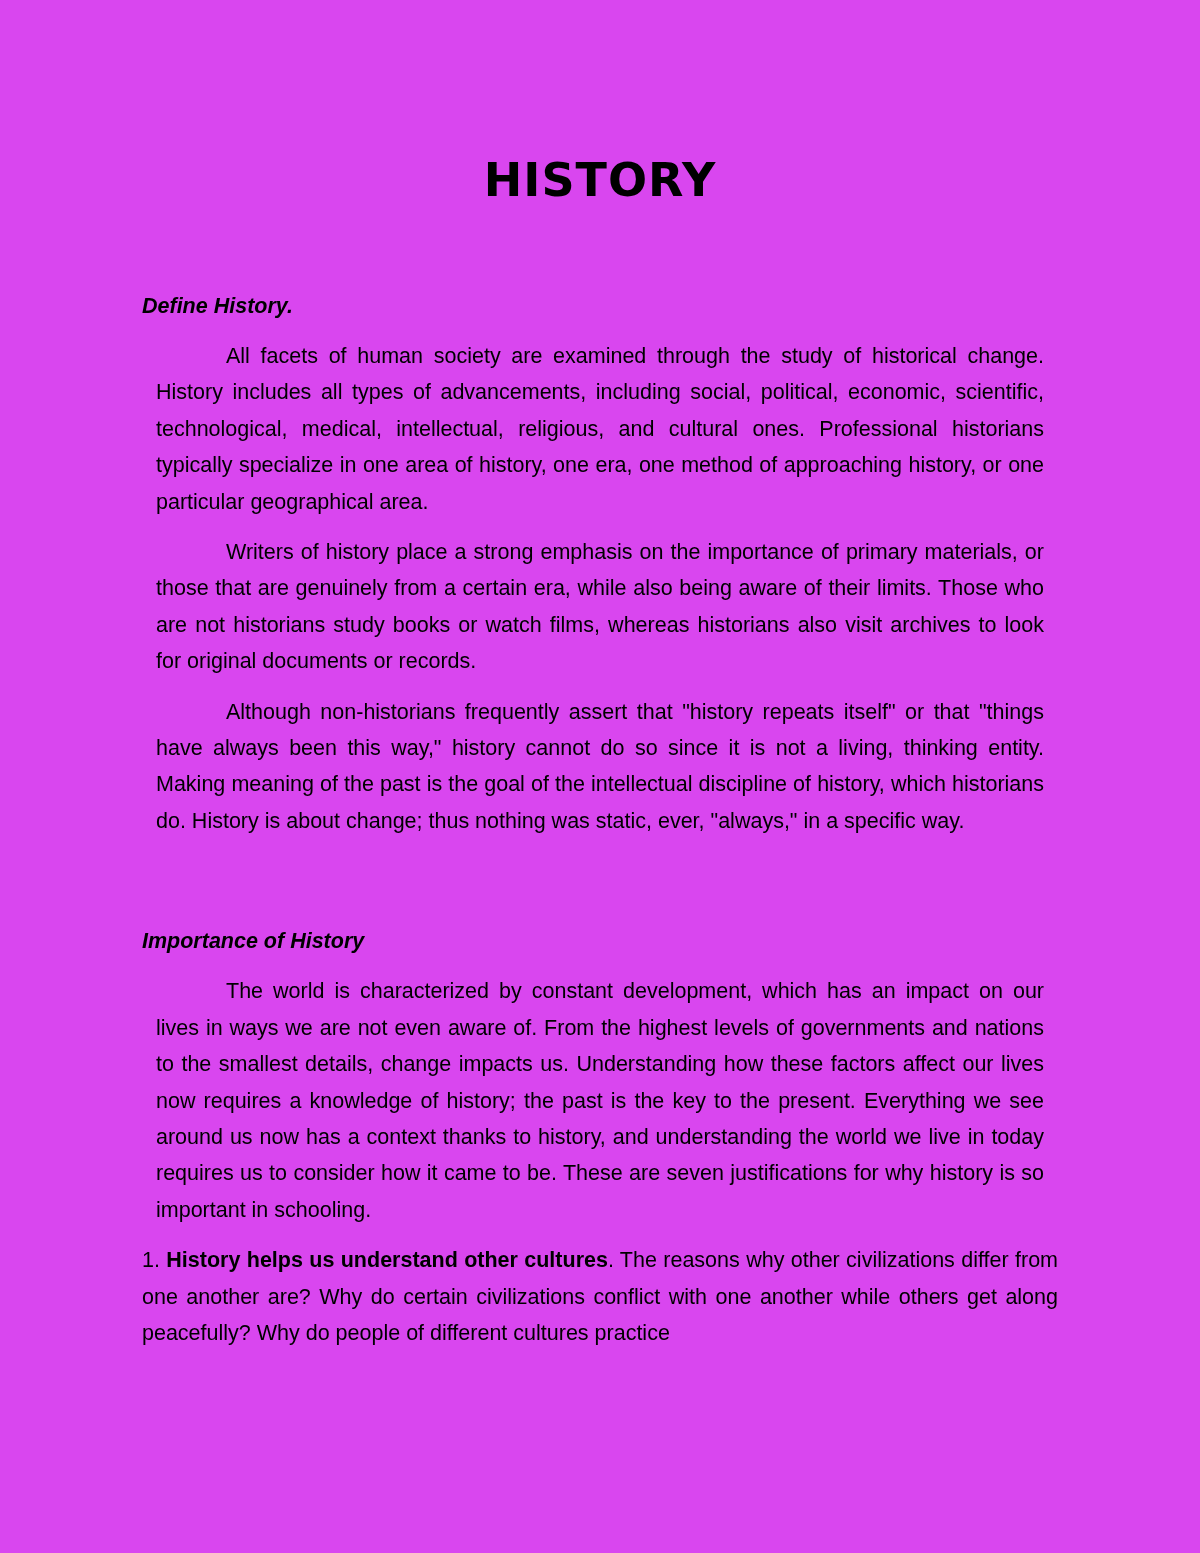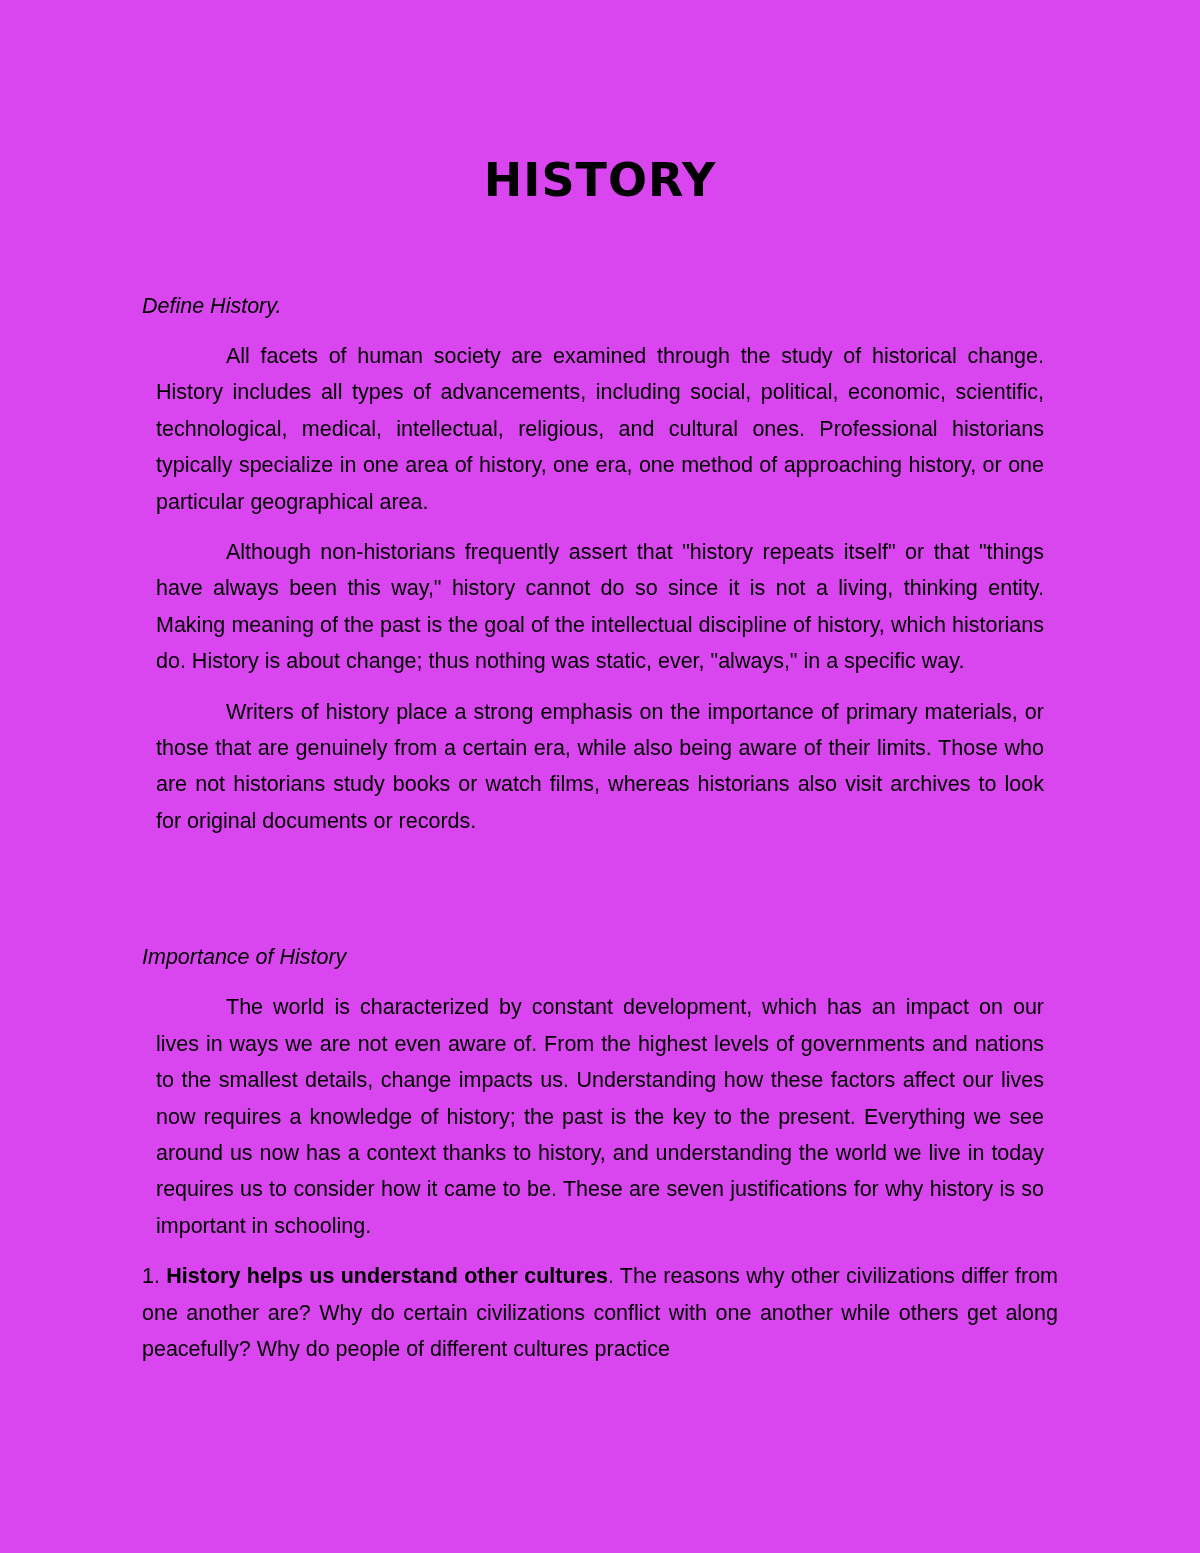--- a/index.html
+++ b/index.html
@@ -38,58 +38,58 @@
       position: absolute;
       left: 142px;
       top: 288px;
       width: 916px;
       font-family: "Liberation Sans", sans-serif;
       font-size: 21.5px;
       line-height: 36.4px;
     }
     .heading {
       font-style: italic;
-      font-weight: normal;
+      font-weight: bold;
       margin: 0 0 12px 0;
       line-height: 36px;
     }
     .para {
       margin: 14px;
       text-align: justify;
       text-indent: 70px;
     }
     .para + .para {
       margin-top: 13px;
     }
     .gap {
       height: 70px;
     }
     .heading-2 {
-      margin-top: 16px;
+      margin-top: 0;
     }
     .list-para {
       margin: 13px 0 15px 0;
       text-align: justify;
       text-indent: 0;
     }
     .list-para b {
       font-weight: bold;
     }
   </style>
 </head>
 <body>
 
 <div class="page">
   <div class="title">HISTORY</div>
 
   <div class="content">
     <div class="heading">Define History.</div>
     <p class="para">All facets of human society are examined through the study of historical change. History includes all types of advancements, including social, political, economic, scientific, technological, medical, intellectual, religious, and cultural ones. Professional historians typically specialize in one area of history, one era, one method of approaching history, or one particular geographical area.</p>
+    <p class="para">Writers of history place a strong emphasis on the importance of primary materials, or those that are genuinely from a certain era, while also being aware of their limits. Those who are not historians study books or watch films, whereas historians also visit archives to look for original documents or records.</p>
     <p class="para">Although non-historians frequently assert that "history repeats itself" or that "things have always been this way," history cannot do so since it is not a living, thinking entity. Making meaning of the past is the goal of the intellectual discipline of history, which historians do. History is about change; thus nothing was static, ever, "always," in a specific way.</p>
-    <p class="para">Writers of history place a strong emphasis on the importance of primary materials, or those that are genuinely from a certain era, while also being aware of their limits. Those who are not historians study books or watch films, whereas historians also visit archives to look for original documents or records.</p>
 
     <div class="gap"></div>
 
     <div class="heading heading-2">Importance of History</div>
     <p class="para">The world is characterized by constant development, which has an impact on our lives in ways we are not even aware of. From the highest levels of governments and nations to the smallest details, change impacts us. Understanding how these factors affect our lives now requires a knowledge of history; the past is the key to the present. Everything we see around us now has a context thanks to history, and understanding the world we live in today requires us to consider how it came to be. These are seven justifications for why history is so important in schooling.</p>
 
     <p class="list-para"><span>1.</span> <b>History helps us understand other cultures</b><span>. The reasons why other civilizations differ from one another are? Why do certain civilizations conflict with one another while others get along peacefully? Why do people of different cultures practice</span></p>
   </div>
 </div>
 

